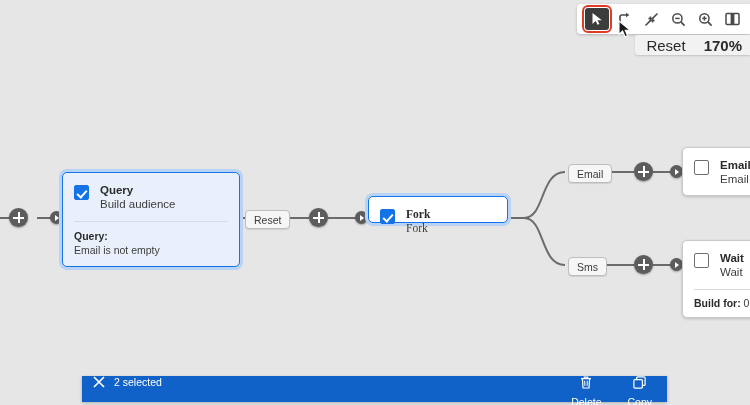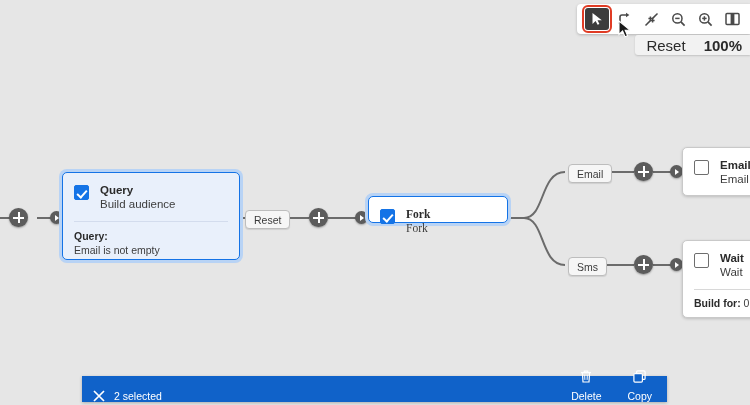--- a/index.html
+++ b/index.html
@@ -118,21 +118,21 @@
     color: #3d3d3d;
     line-height: 15px;
     white-space: nowrap;
   }
   .node-divider {
     height: 1px;
     background: #d3dced;
     margin: 0 11px;
   }
   .node-body {
-    padding: 7px 11px 2px 11px;
+    padding: 7px 11px 9px 11px;
     font-size: 10.5px;
     color: #3d3d3d;
     line-height: 14px;
     white-space: nowrap;
   }
   .node-body .lbl { font-weight: bold; color: #2b2b2b; }
 
   
   .cbx {
     width: 15px; height: 15px;
@@ -212,21 +212,21 @@
     pointer-events: none;
   }
 
   
   #actionbar {
     position: absolute;
     left: 82px; bottom: 3px;
     width: 585px; height: 26px;
     background: #1062c9;
     display: flex;
-    align-items: flex-end;
+    align-items: flex-start;
     color: #ffffff;
     font-size: 10.5px;
     box-shadow: 0 1px 3px rgba(0,0,0,0.25);
   }
   #actionbar .left {
     display: flex; align-items: center; gap: 9px;
     padding-left: 11px;
   }
   #actionbar .right {
     margin-left: auto;
@@ -387,21 +387,21 @@
     <div class="tbtn">
       <svg width="15" height="14" viewBox="0 0 15 14">
         <rect x="1" y="1.5" width="13" height="11" rx="1" fill="none" stroke="#4a4a4a" stroke-width="1.5"></rect>
         <rect x="5.6" y="1.5" width="3.8" height="11" fill="#4a4a4a"></rect>
       </svg>
     </div>
   </div>
 
   <div id="zoombar">
     <span>Reset</span>
-    <span class="zval">100%</span>
+    <span class="zval">170%</span>
   </div>
 
   <svg id="cursor" width="14" height="19" viewBox="0 0 14 19">
     <path d="M1 1 L1 14.5 L4.6 11 L7 16.8 L9.6 15.7 L7.2 10.2 L12 10.2 Z" fill="#1a1a1a" stroke="#ffffff" stroke-width="1.1"></path>
   </svg>
 
   <div id="actionbar">
     <div class="left">
       <svg width="12" height="12" viewBox="0 0 12 12">
         <path d="M1 1 L11 11 M11 1 L1 11" stroke="#ffffff" stroke-width="1.7"></path>

